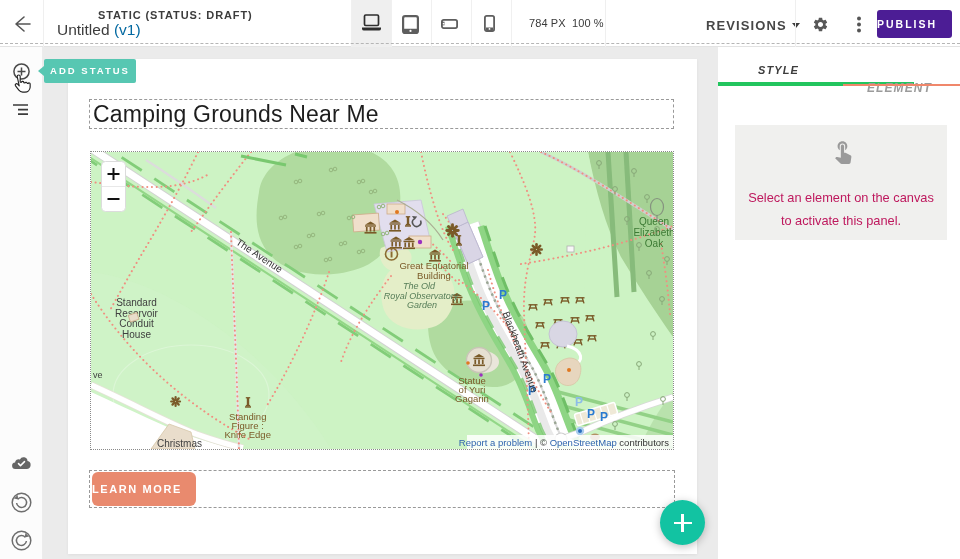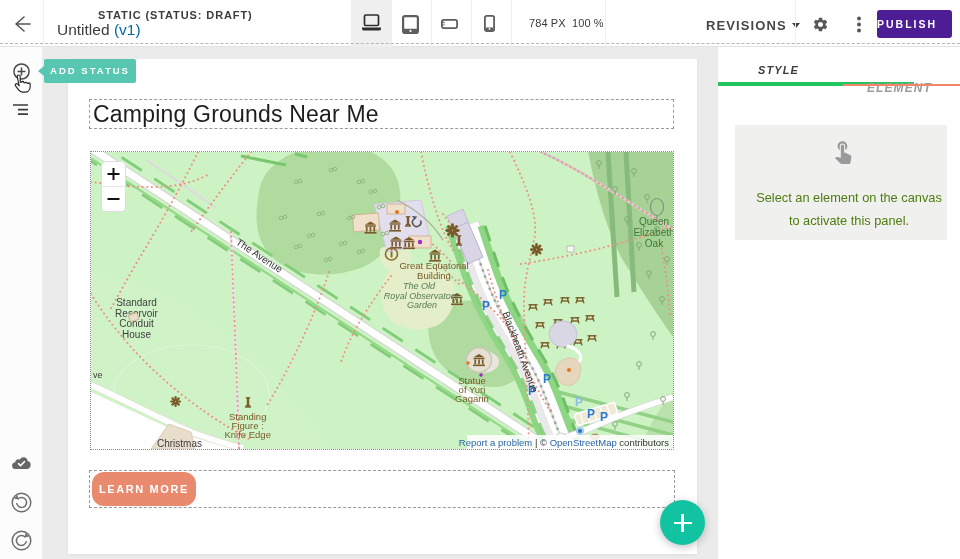--- a/index.html
+++ b/index.html
@@ -32,39 +32,39 @@
   .ric { position:absolute; left:0; }
 
   
   #canvas { position:absolute; left:44px; top:47px; width:674px; height:536px; background:#ebebeb; }
   #page { position:absolute; left:24px; top:12px; width:629px; height:495px; background:#fff; box-shadow:0 1px 3px rgba(0,0,0,0.06); }
   
   #titlebox { position:absolute; left:21px; top:40px; width:585px; height:30px; border:1px dashed #999; }
   #titlebox span { position:absolute; left:3px; top:1px; font-size:23px; color:#1d1d1d; letter-spacing:0.2px; }
   #mapbox { position:absolute; left:22px; top:92px; width:584px; height:299px; border:1px dotted #8a8a8a; overflow:hidden; }
   #btnbox { position:absolute; left:21px; top:411px; width:586px; height:38px; border:1px dashed #999; }
-  #lbtn { position:absolute; left:2px; top:1px; width:104px; height:34px; background:#e98a6e; border-radius:12px; color:#fff; font-size:11px; font-weight:bold; letter-spacing:1.6px; text-align:center; line-height:34px; }
+  #lbtn { position:absolute; left:2px; top:1px; width:104px; height:34px; background:#e98a6e; border-radius:6px; color:#fff; font-size:11px; font-weight:bold; letter-spacing:1.6px; text-align:left; line-height:34px; }
 
   
   #tip { position:absolute; left:44px; top:59px; width:92px; height:24px; background:#57c7b2; border-radius:2px; z-index:40; color:#fff; font-size:9.5px; font-weight:bold; letter-spacing:2px; text-align:center; line-height:24px; }
   #tip:before { content:""; position:absolute; left:-6px; top:7px; border-top:5px solid transparent; border-bottom:5px solid transparent; border-right:6px solid #57c7b2; }
 
   
   #fab { position:absolute; left:660px; top:500px; width:45px; height:45px; border-radius:50%; background:#12c3a2; box-shadow:0 2px 8px rgba(0,0,0,0.25); z-index:25; }
   #fab:before { content:""; position:absolute; left:13.5px; top:21.5px; width:18px; height:2.2px; background:#fff; }
   #fab:after { content:""; position:absolute; left:21.4px; top:13.5px; width:2.2px; height:18px; background:#fff; }
 
   
   #panel { position:absolute; left:718px; top:47px; width:242px; height:512px; background:#fff; z-index:20; }
   #tabs { position:absolute; left:0; top:0; width:196px; height:39px; border-bottom:4px solid #22c55e;font-style:italic; }
   #tstyle { position:absolute; left:0; top:17px; width:121px; text-align:center; font-size:11px; letter-spacing:1.1px; color:#3d3d3d; font-weight:bold; }
   #telem { position:absolute; left:121px; top:17px; width:121px; text-align:center; font-size:12px; letter-spacing:1.1px; color:#9b9b9b; font-weight:bold;margin-top:17px; }
   #tuline { position:absolute; left:125px; top:37px; width:117px; height:2px; background:#f0876b; }
   #pbox { position:absolute; left:17px; top:78px; width:212px; height:115px; background:#f0f0ee; }
-  #pbox .txt { position:absolute; left:0; top:61px; width:212px; text-align:center; font-size:12.8px; color:#4d7c0f; line-height:23px;margin-left:8px; }
+  #pbox .txt { position:absolute; left:0; top:61px; width:212px; text-align:center; font-size:12.8px; color:#be185d; line-height:23px; }
 </style>
 </head>
 <body>
 <div id="app">
 
   <div id="header">
     <svg id="back" width="22" height="22" viewBox="0 0 22 22">
         <path d="M13 4 L5 11 L13 18 M5 11 L19 11" stroke="#555" stroke-width="1.6" fill="none" stroke-linecap="round" stroke-linejoin="round"></path>
       </svg>
     <div id="hsep1"></div>

